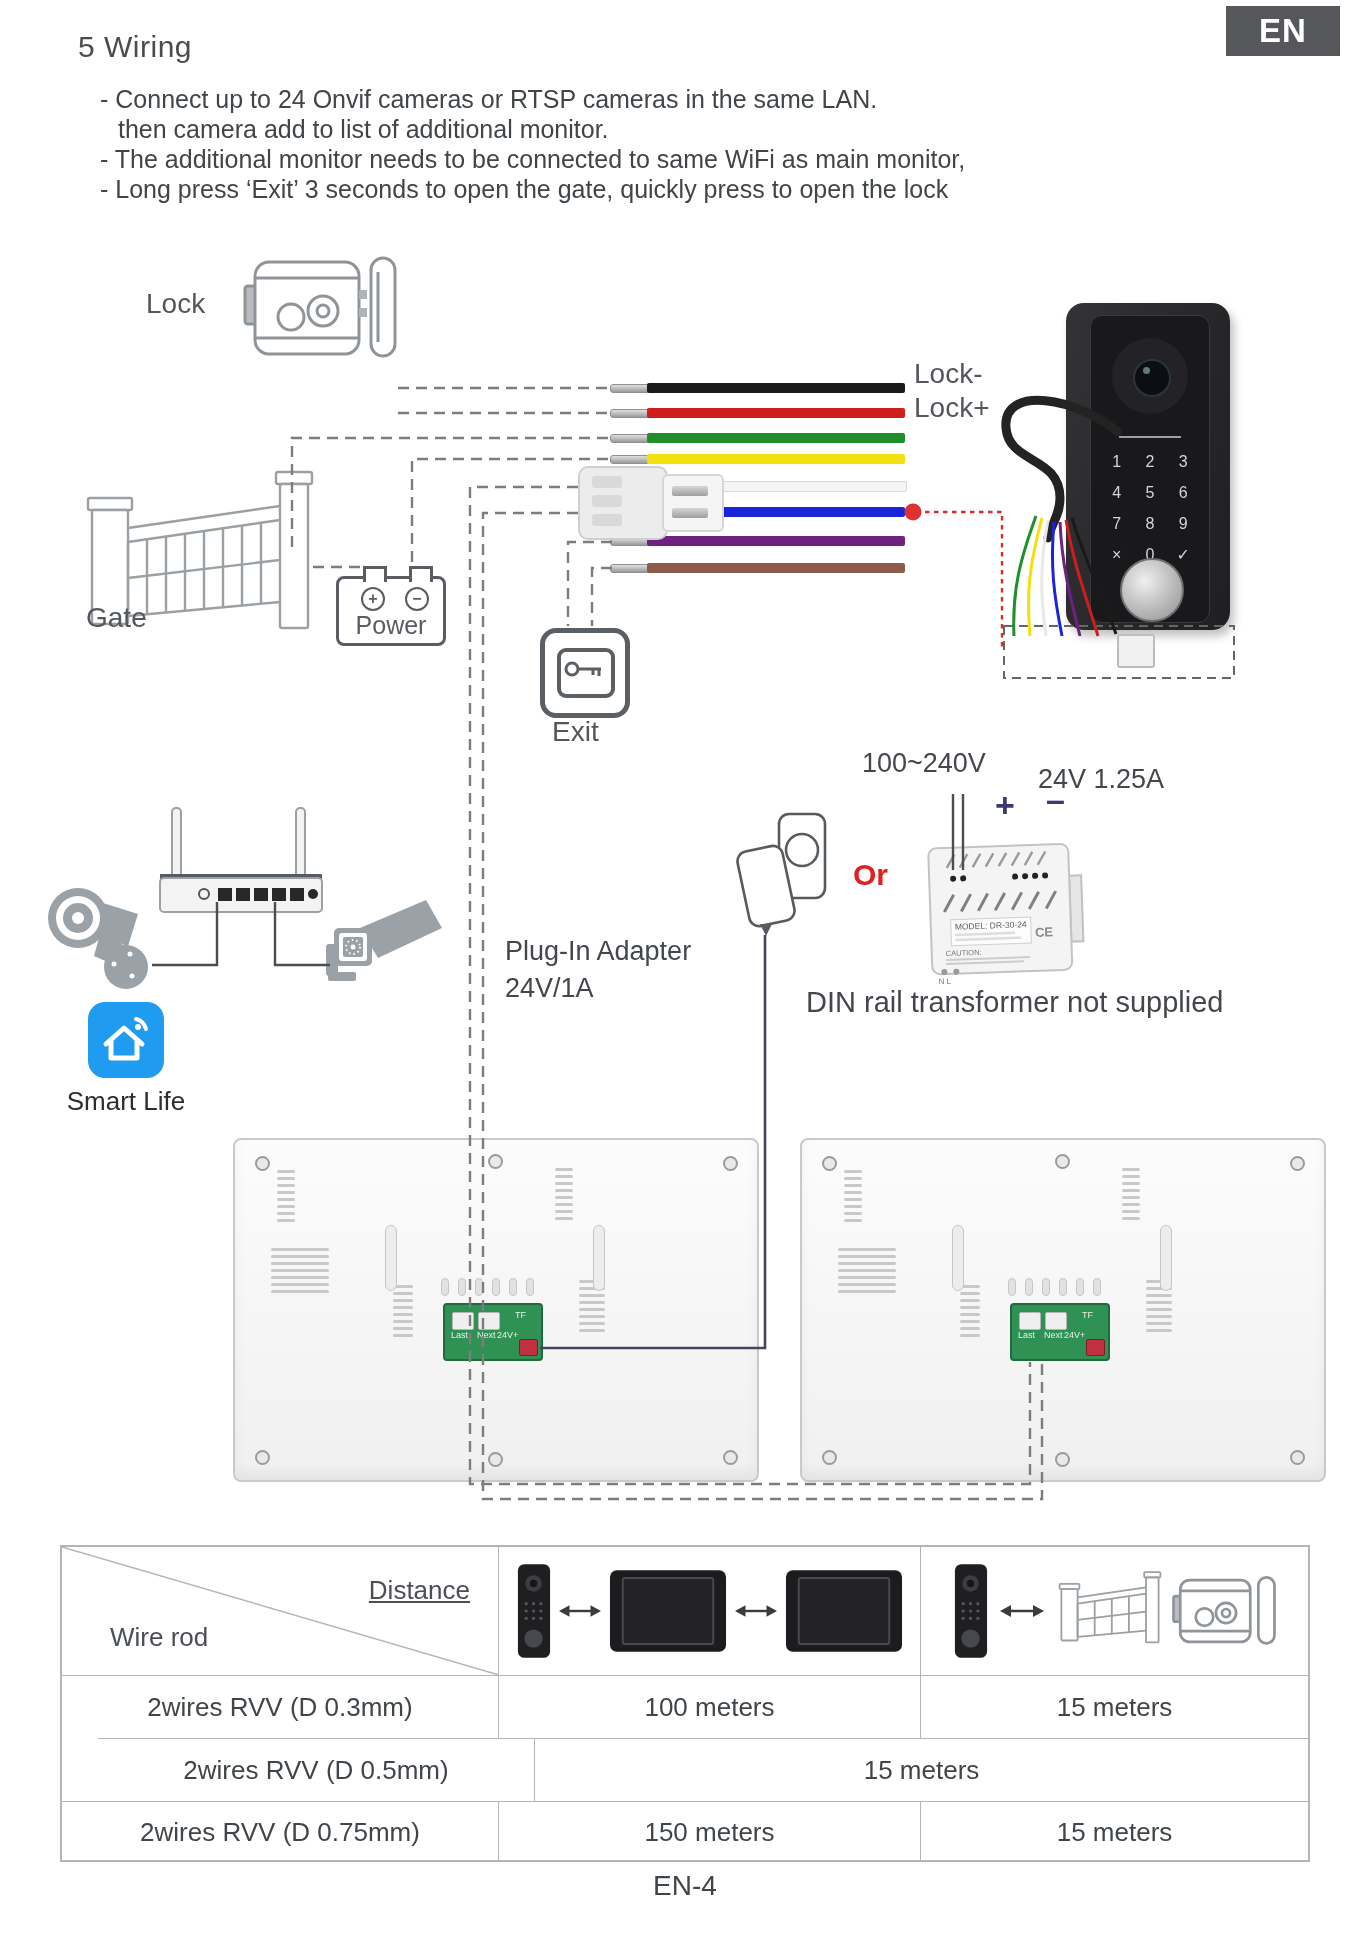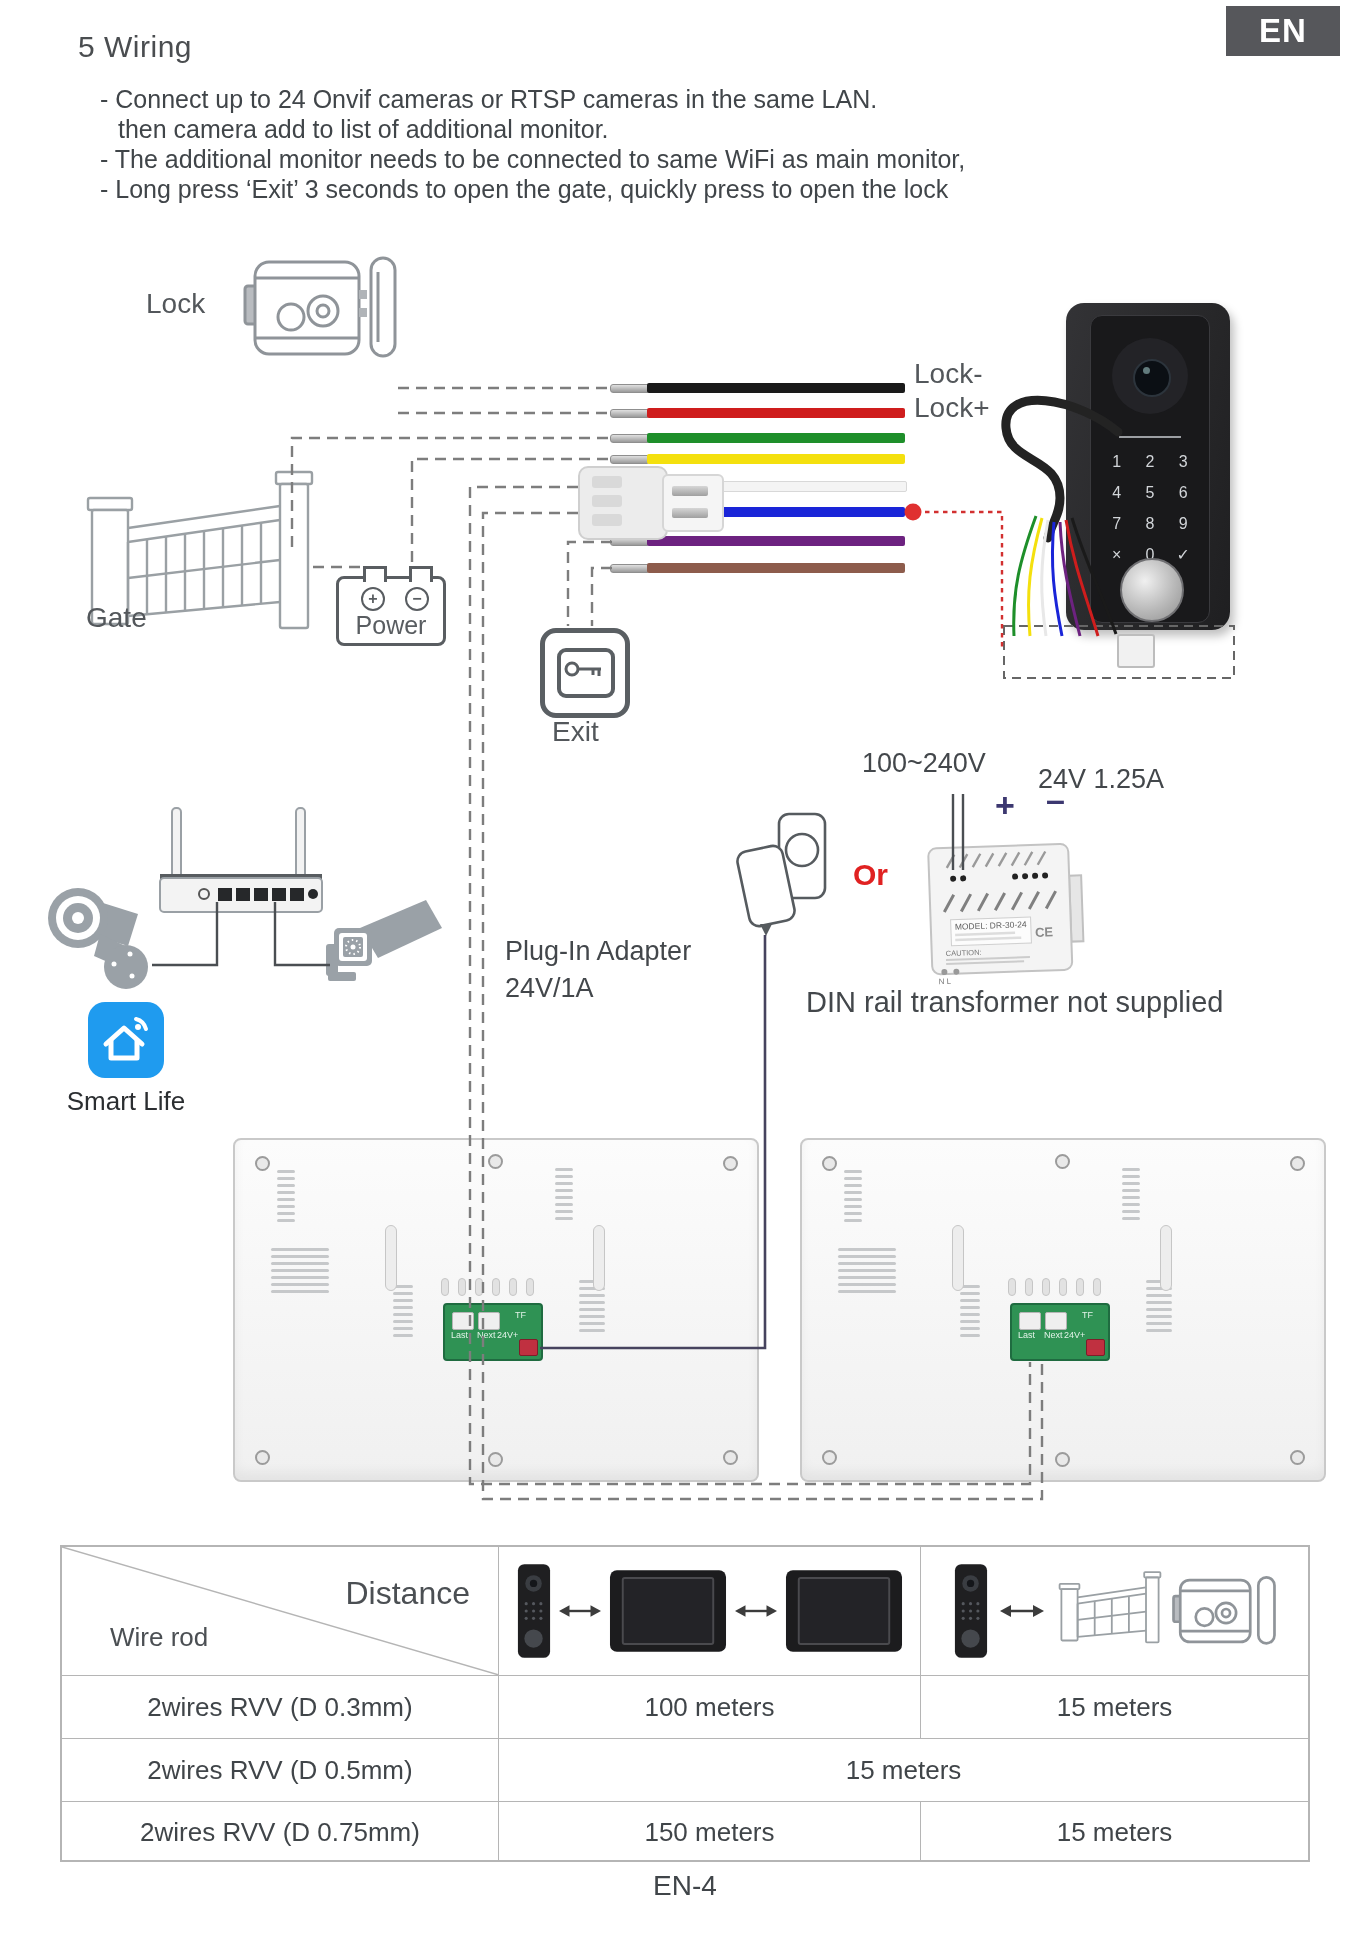--- a/index.html
+++ b/index.html
@@ -74,22 +74,22 @@
   .sl-text{position:absolute;left:40px;top:1086px;width:172px;text-align:center;font-size:26px;color:#2b2e31;}
   
   .wtable{position:absolute;left:60px;top:1545px;width:1250px;height:317px;border:2px solid #b5b5b5;box-sizing:border-box;}
   .trow{position:absolute;left:0;right:0;display:flex;}
   .tcell{box-sizing:border-box;border-right:1.5px solid #b5b5b5;border-top:1.5px solid #b5b5b5;
          display:flex;align-items:center;justify-content:center;font-size:26px;color:#404549;position:relative;}
   .tcell:last-child{border-right:none;}
   .trow.hdr .tcell{border-top:none;}
   .c1{width:437px;} .c2{width:422px;} .c3{flex:1;}
   .hdr{height:128px;top:0;}
-  .r1{top:128px;height:63px;} .r2{top:191px;height:63px;} .r3{top:254px;height:61px;}
-  .diag-top{position:absolute;right:28px;top:28px;font-size:32px;color:#4b4f53;}
+  .r1{top:128px;height:63px;} .r2{top:191px;height:63px;margin-left:36px;} .r3{top:254px;height:61px;}
+  .diag-top{position:absolute;right:28px;top:28px;font-size:26px;color:#4b4f53;text-decoration:underline;}
   .diag-bot{position:absolute;left:48px;bottom:22px;font-size:26px;color:#4b4f53;}
   .iconrow{display:flex;align-items:center;gap:8px;}
   .footer{position:absolute;left:0;right:0;top:1870px;text-align:center;font-size:28px;color:#404549;}
   .overlay{position:absolute;left:0;top:0;z-index:60;pointer-events:none;}
   svg text{font-family:"Liberation Sans",sans-serif;}
 </style>
 </head>
 <body>
 
 <div class="page">

